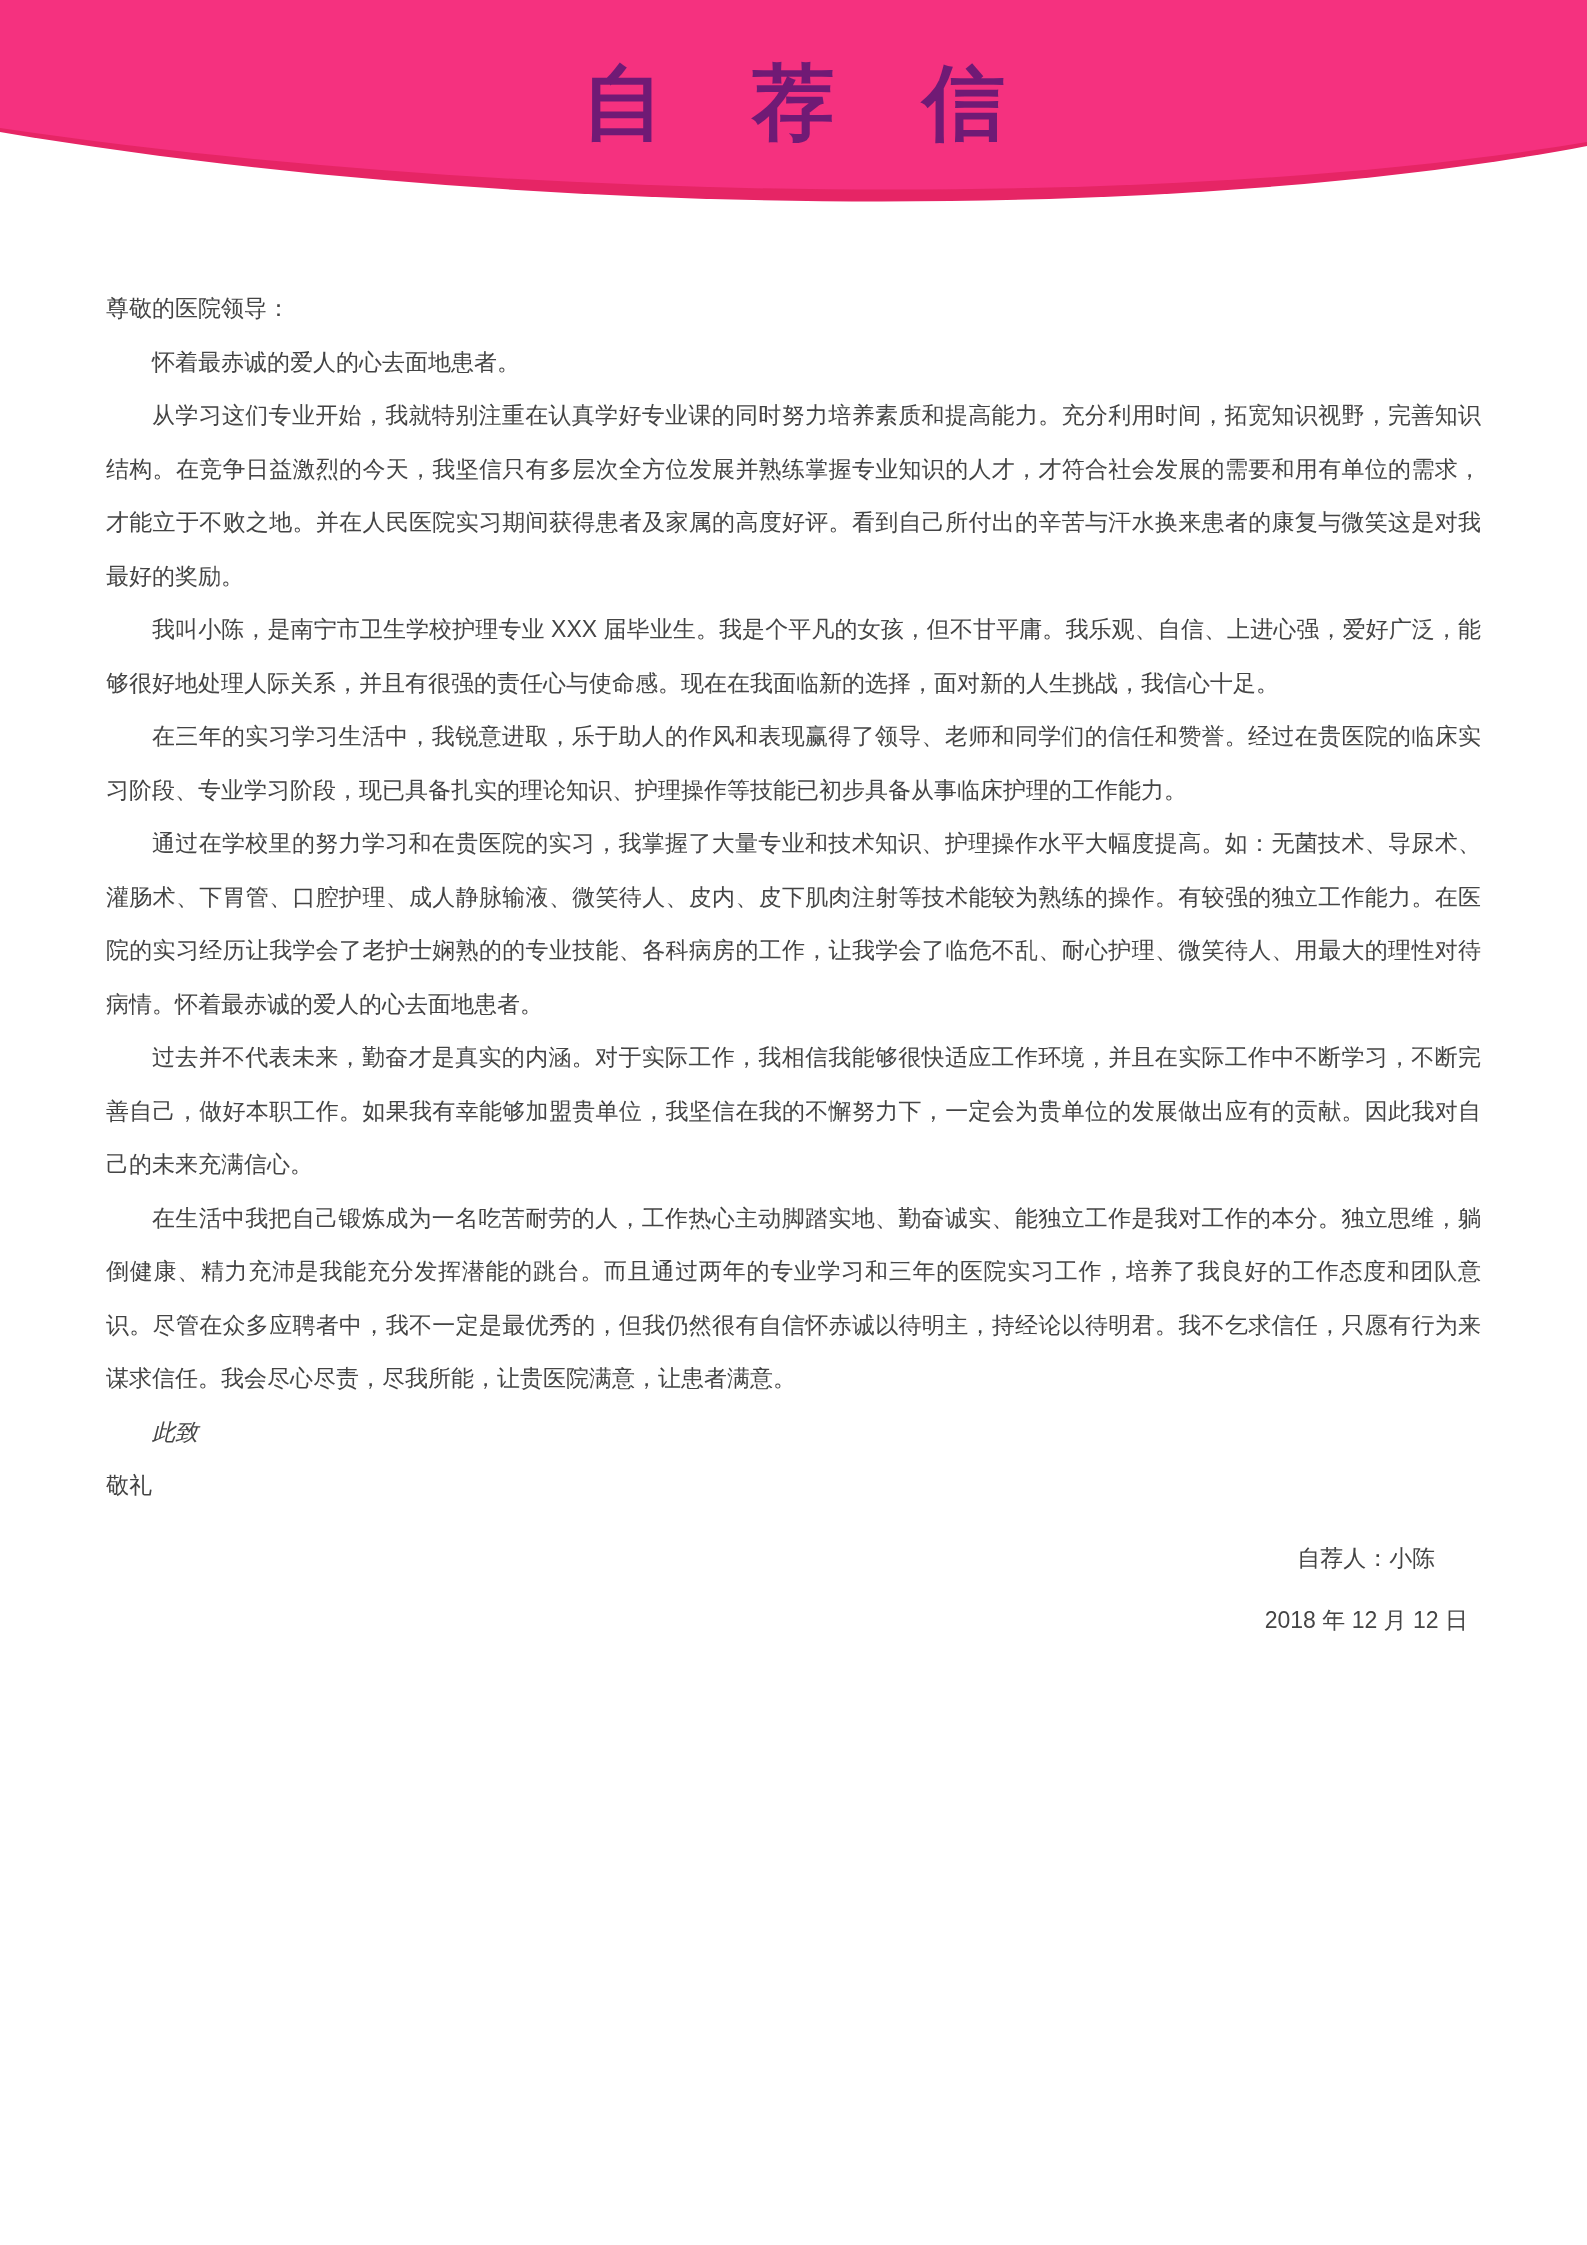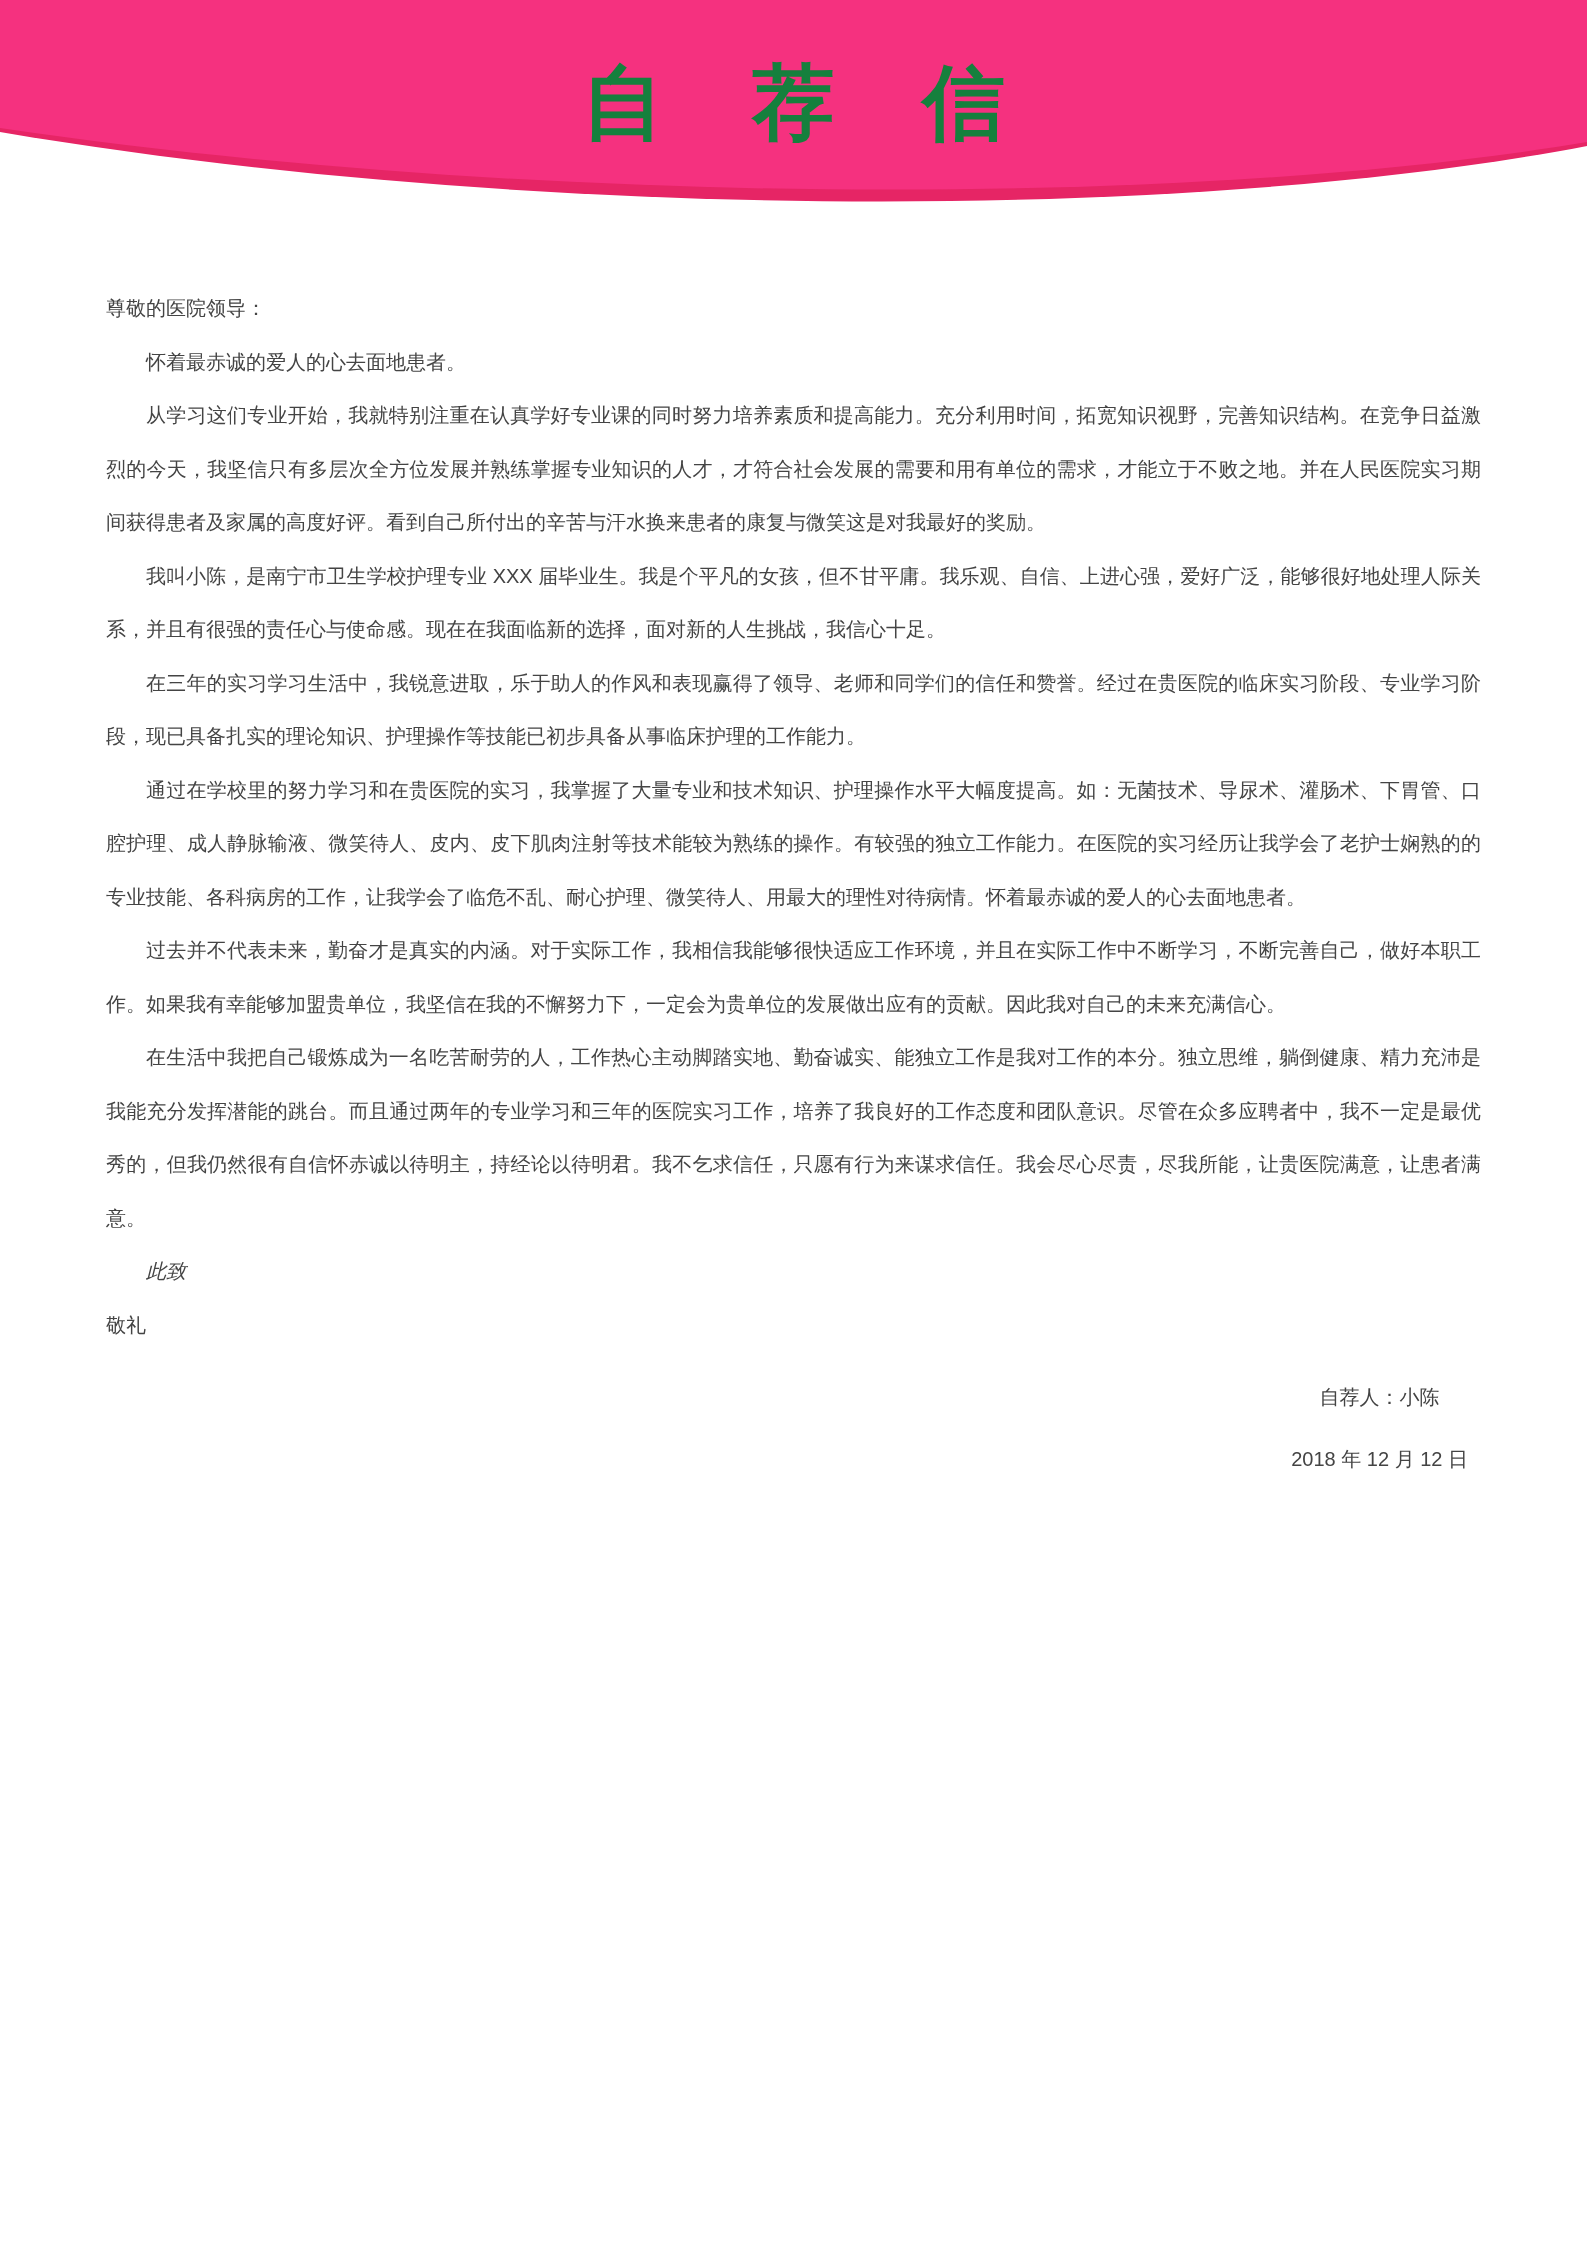--- a/index.html
+++ b/index.html
@@ -20,38 +20,38 @@
     width: 1587px;
     height: 232px;
   }
   .banner svg { display: block; width: 1587px; height: 232px; }
   .banner-title {
     position: absolute;
     top: 58px;
     left: 0;
     width: 100%;
     text-align: center;
-    color: #15803d;
+    color: #701a75;
     font-size: 82px;
     font-weight: bold;
     letter-spacing: 0.40em;
     text-indent: 0.40em; 
     line-height: 1.1;
     white-space: nowrap;
   }
 
   
   .letter-body {
     position: absolute;
     top: 282px;
     left: 0;
     width: 1587px;
     padding: 0 106px;
     color: #444444;
-    font-size: 20px;
+    font-size: 23px;
     line-height: 53.5px;
     text-align: justify;
   }
   .letter-body p { margin: 0; }
   .salutation { text-indent: 0; }
   .para { text-indent: 2em; }
   .cizhi { text-indent: 2em; font-style: italic; }
   .jingli { text-indent: 0; }
 
   .signature-block {

